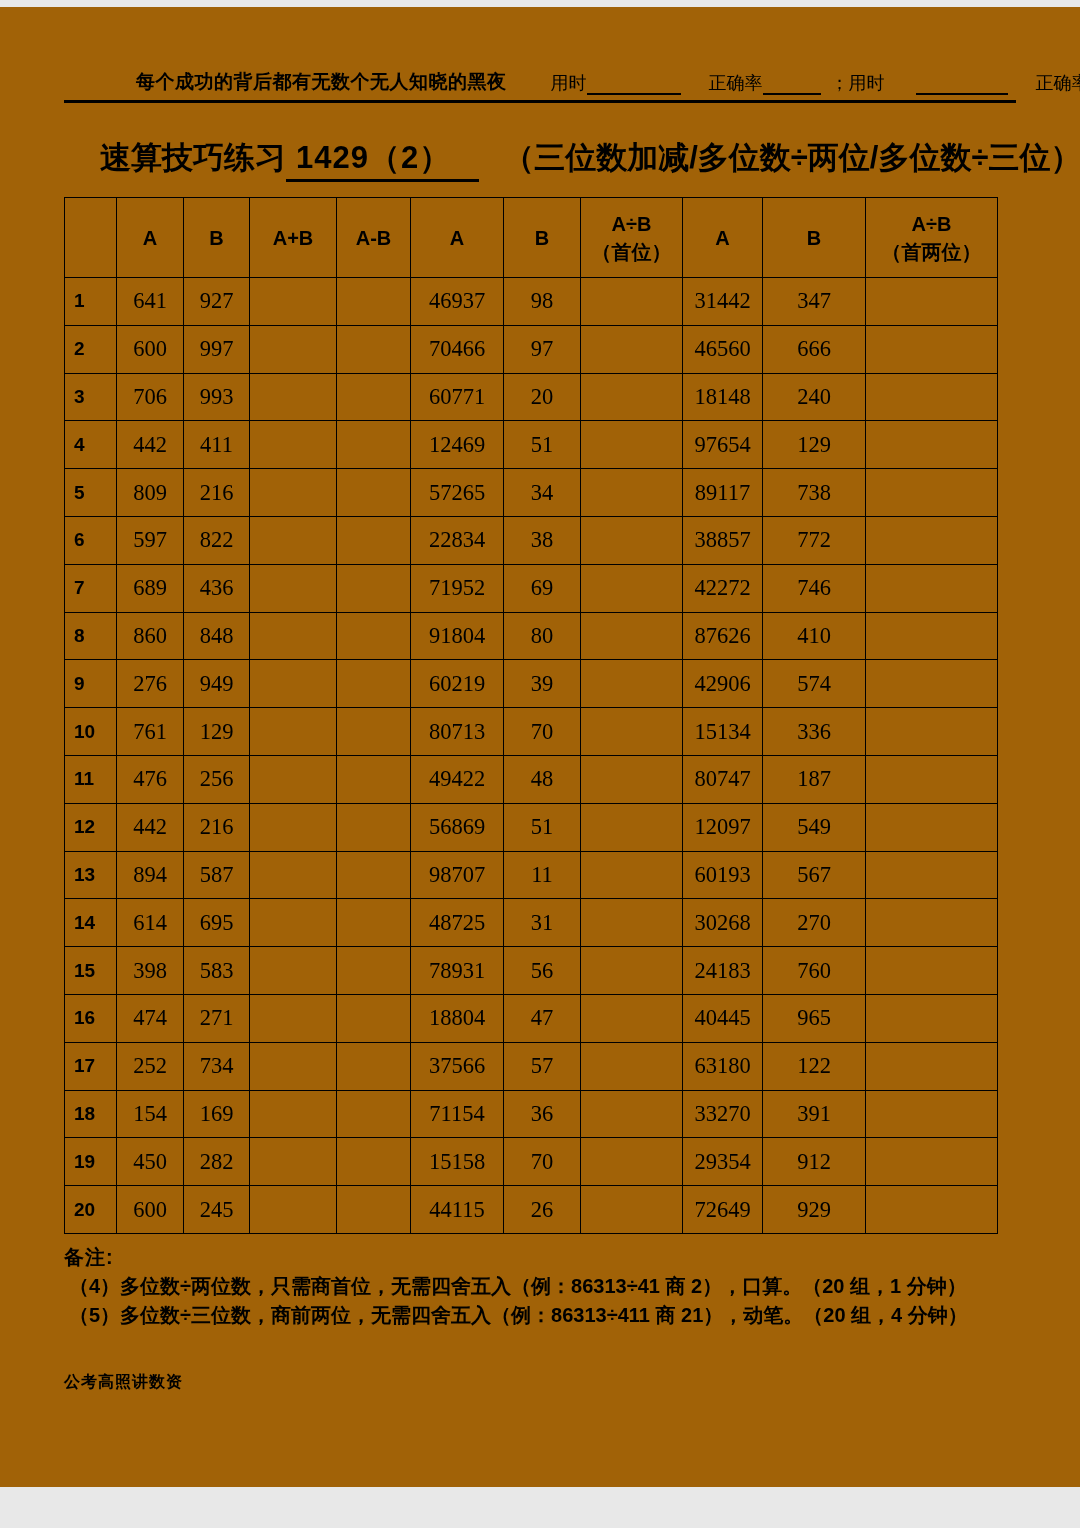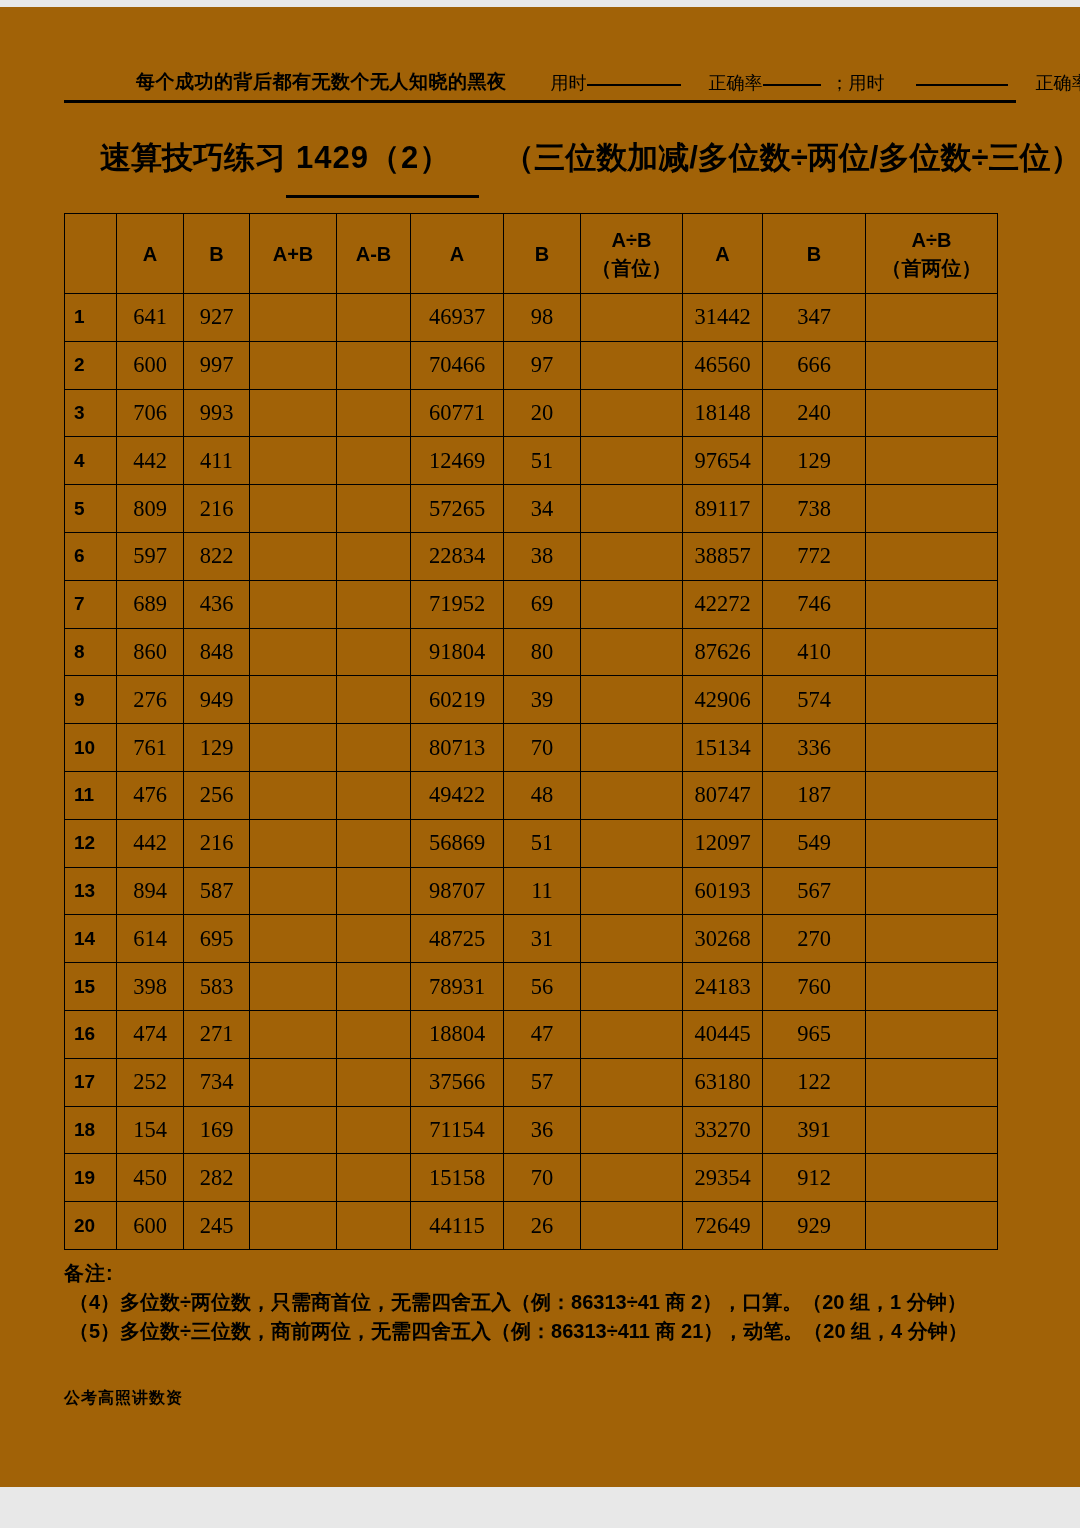--- a/index.html
+++ b/index.html
@@ -10,40 +10,40 @@
     padding: 62px 64px 0 64px;
     font-family: "Liberation Sans", "DejaVu Sans", sans-serif;
     overflow: hidden;
   }
   
   .header-row {
     display: flex; align-items: flex-end;
     padding-bottom: 5px; white-space: nowrap;
   }
   .quote { font-weight: bold; font-size: 19px; margin-left: 72px; letter-spacing: 0.5px; }
-  .hfield { font-size: 18px; display: inline-flex; }
+  .hfield { font-size: 18px; display: inline-flex; align-items: flex-end; }
   .blank { display: inline-block; border-bottom: 2px solid #000; height: 15px; }
   .b-time1 { width: 94px; }
   .b-acc1  { width: 58px; }
   .b-time2 { width: 92px; }
   .b-acc2  { width: 50px; }
   .f1 { margin-left: 44px; }
   .f2 { margin-left: 28px; }
   .f3 { margin-left: 10px; gap: 31px; }
   .f4 { margin-left: 28px; }
   .rule { border: none; border-top: 3px solid #000; margin: 0; }
   
   .title {
     margin-top: 34px; padding-left: 36px;
     font-size: 31px; font-weight: bold; white-space: nowrap;
   }
   .t-num {
     display: inline-block;
     border-bottom: 3.5px solid #000;
-    padding: 0 28px 16px 10px;
+    padding: 0 28px 0 10px;
     letter-spacing: 1px;
   }
   .t-suffix { margin-left: 24px; }
   
   table.practice {
     border-collapse: collapse; table-layout: fixed;
     width: 933px; margin-top: 15px;
   }
   table.practice th, table.practice td {
     border: 1.6px solid #000; padding: 0;

